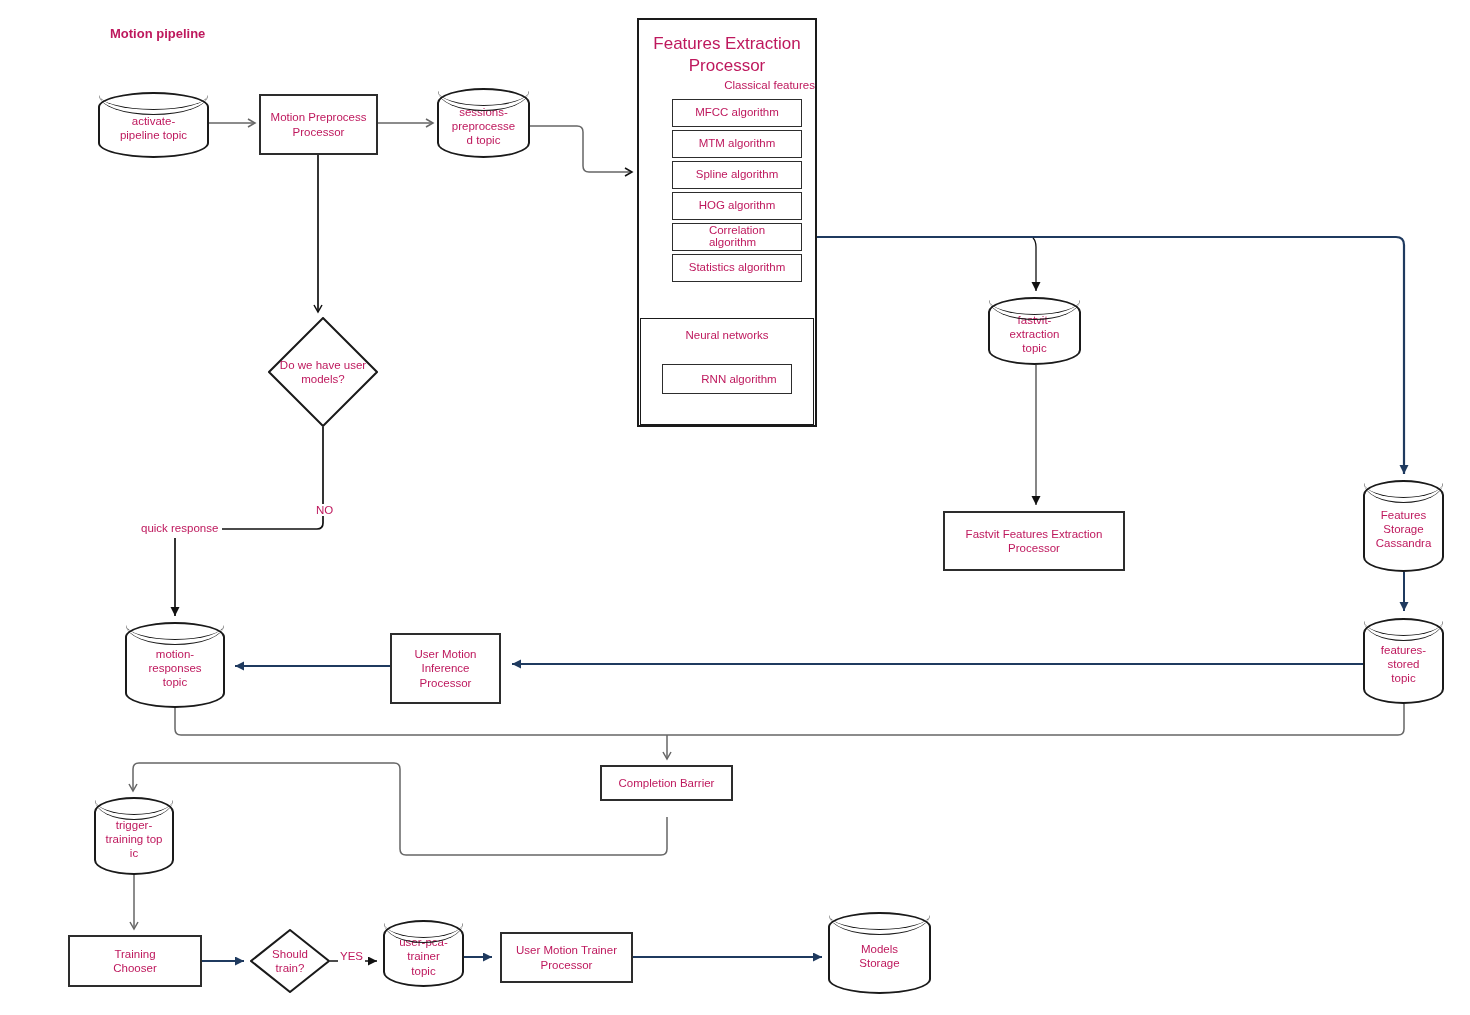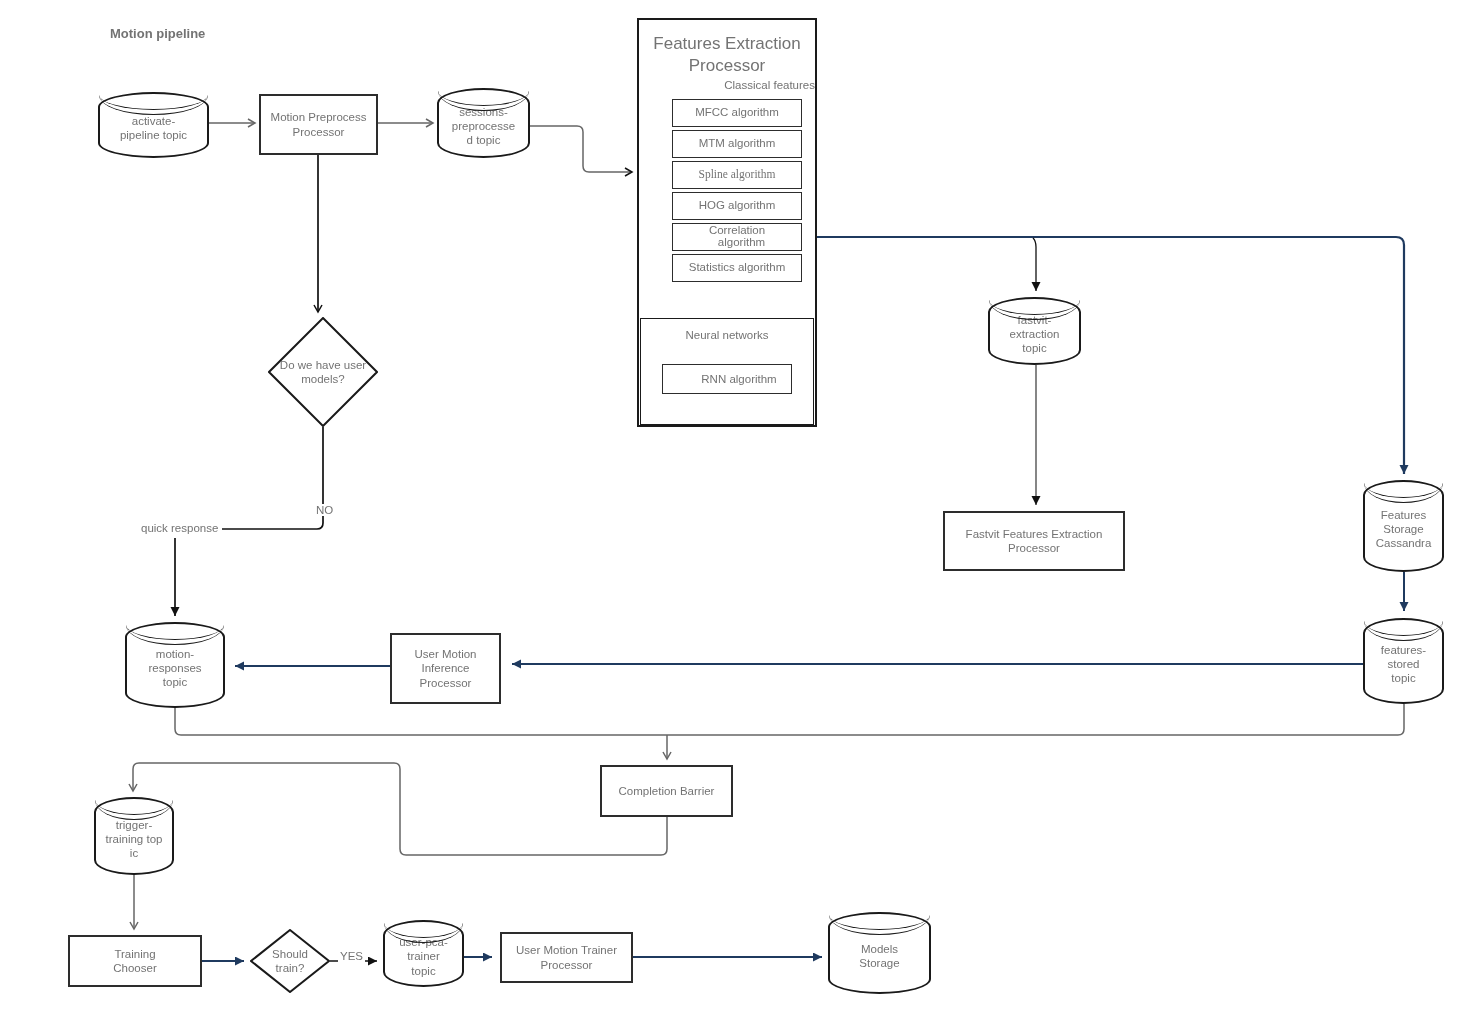--- a/index.html
+++ b/index.html
@@ -1,17 +1,17 @@
 <!DOCTYPE html>
 <html><head>
 <meta charset="utf-8">
 <style>
   html,body{margin:0;padding:0;background:#fff;}
   #canvas{position:relative;width:1470px;height:1015px;background:#fff;
-          font-family:"Liberation Sans",sans-serif;color:#737373;overflow:hidden;}
+          font-family:"Liberation Sans",sans-serif;color:#be185d;overflow:hidden;}
   #wires{position:absolute;left:0;top:0;z-index:1;}
   .node{position:absolute;box-sizing:border-box;z-index:2;display:flex;
         align-items:center;justify-content:center;text-align:center;}
   .label{white-space:pre-line;line-height:1.22;font-size:11.5px;}
   .box{background:#fff;border:2px solid #2d2d2d;}
   .cyl{background:#fff;border:2px solid #1a1a1a;border-radius:50%/15px;}
   .cyl::before,.cyl::after{content:"";position:absolute;left:-1px;right:-1px;top:0;
         border-bottom:1.6px solid #1a1a1a;border-radius:0 0 50% 50%/0 0 95% 95%;
         pointer-events:none;}
   .cyl::before{height:15px;}
@@ -19,21 +19,21 @@
   .cyl .label{position:relative;padding-top:6px;}
   .diamond{background:transparent;}
   .diamond svg{position:absolute;left:0;top:0;}
   .diamond .label{position:relative;z-index:1;}
   .fep{background:#fff;border:2px solid #1a1a1a;display:block;}
   .fep-title{position:absolute;left:0;right:0;top:13px;text-align:center;
              white-space:pre-line;font-size:17px;line-height:1.3;}
   .fep-sub{position:absolute;left:0;right:0;top:59px;text-align:right;font-size:11.5px;}
   .alg{position:absolute;left:33px;width:130px;height:28px;box-sizing:border-box;
        background:#fff;border:1.5px solid #2d2d2d;display:flex;align-items:center;
-       justify-content:center;text-align:right;}
+       justify-content:center;text-align:left;}
   .alg .label{line-height:1.02;}
   .nnbox{position:absolute;left:1px;width:174px;top:298px;height:107px;box-sizing:border-box;
          background:#fff;border:1.5px solid #1a1a1a;}
   .nn-title{position:absolute;left:0;right:0;top:10px;text-align:center;font-size:11.5px;}
   .rnn{position:absolute;left:21px;top:45px;width:130px;height:30px;box-sizing:border-box;
        background:#fff;border:1.5px solid #2d2d2d;display:flex;align-items:center;
        justify-content:center;padding-left:24px;}
   .edge-label{position:absolute;z-index:3;background:#fff;font-size:11.5px;
               padding:0 2px;white-space:nowrap;}
   .page-title{position:absolute;left:110px;top:26px;font-size:13px;font-weight:bold;z-index:3;}
@@ -101,21 +101,21 @@
   <div class="node fep" style="left:637px;top:18px;width:180px;height:409px;">
     <div class="fep-title">Features Extraction
 Processor</div>
     <div class="fep-sub">Classical features</div>
     <div class="alg" style="top:79px;">
         <div class="label">MFCC algorithm</div>
       </div>
     <div class="alg" style="top:110px;">
         <div class="label">MTM algorithm</div>
       </div>
-    <div class="alg" style="top:141px;font-family:Liberation Serif, serif;">
+    <div class="alg" style="top:141px;">
         <div class="label">Spline algorithm</div>
       </div>
     <div class="alg" style="top:172px;">
         <div class="label">HOG algorithm</div>
       </div>
     <div class="alg" style="top:203px;">
         <div class="label">Correlation
 algorithm</div>
       </div>
     <div class="alg" style="top:234px;">
@@ -162,21 +162,21 @@
     <div class="label">User Motion
 Inference
 Processor</div>
   </div>
   <div class="node cyl" style="left:125px;top:622px;width:100px;height:86px;">
     <div class="label">motion-
 responses
 topic</div>
   </div>
 
-  <div class="node box" style="left:600px;top:765px;width:133px;height:52px;">
+  <div class="node box" style="left:600px;top:765px;width:133px;height:36px;">
     <div class="label">Completion Barrier</div>
   </div>
   <div class="node box" style="left:68px;top:935px;width:134px;height:52px;">
     <div class="label">Training
 Chooser</div>
   </div>
 
   <div class="node cyl" style="left:94px;top:797px;width:80px;height:78px;">
     <div class="label">trigger-
 training top

